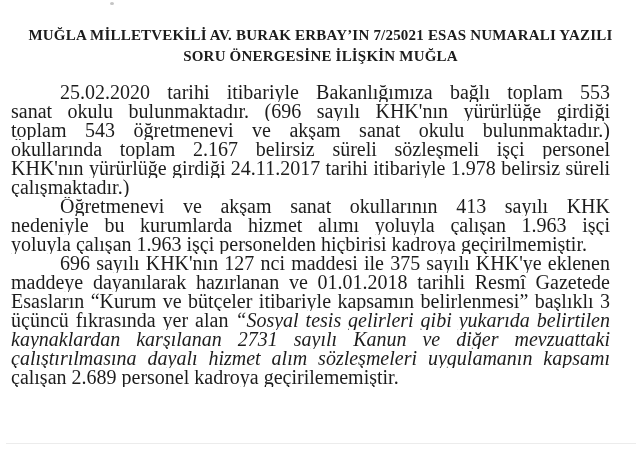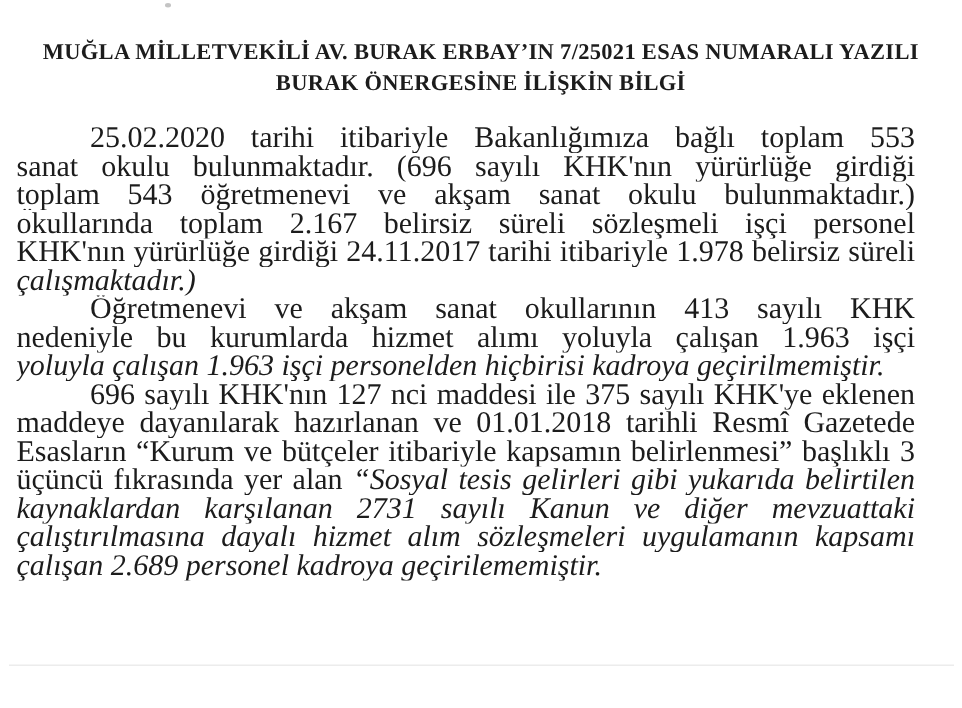--- a/index.html
+++ b/index.html
@@ -42,32 +42,32 @@
   }
   .line {
     text-align: justify;
     text-align-last: justify;
     text-justify: inter-word;
     line-height: 19px;
     height: 19px;
     overflow: hidden;
   }
   .line.first { text-indent: 49px; }
-  .line.last { text-align-last: left; font-style: italic; }
+  .line.last { text-align-last: left; }
   .seg-italic { font-style: italic; }
 </style>
 </head>
 <body>
 
 <div class="page">
   <div class="speck"></div>
 
   <div class="doc-title">
     <div class="t-line">MUĞLA MİLLETVEKİLİ AV. BURAK ERBAY’IN 7/25021 ESAS NUMARALI YAZILI</div>
-    <div class="t-line">BURAK ÖNERGESİNE İLİŞKİN BİLGİ</div>
+    <div class="t-line">SORU ÖNERGESİNE İLİŞKİN MUĞLA</div>
   </div>
 
   <div class="doc-body">
       <div class="line first"><span class="seg-normal">25.02.2020 tarihi itibariyle Bakanlığımıza bağlı toplam 553 öğretmenevi ve akşam</span></div>
       <div class="line"><span class="seg-normal">sanat okulu bulunmaktadır. (696 sayılı KHK'nın yürürlüğe girdiği 24.12.2017 tarihinde</span></div>
       <div class="line"><span class="seg-normal">toplam 543 öğretmenevi ve akşam sanat okulu bulunmaktadır.) Öğretmenevi ve akşam sanat</span></div>
       <div class="line"><span class="seg-normal">okullarında toplam 2.167 belirsiz süreli sözleşmeli işçi personel çalışmaktadır. (696 sayılı</span></div>
       <div class="line"><span class="seg-normal">KHK'nın yürürlüğe girdiği 24.11.2017 tarihi itibariyle 1.978 belirsiz süreli işçi personel</span></div>
       <div class="line last"><span class="seg-normal">çalışmaktadır.)</span></div>
       <div class="line first"><span class="seg-normal">Öğretmenevi ve akşam sanat okullarının 413 sayılı KHK kapsamında olmamaları</span></div>

